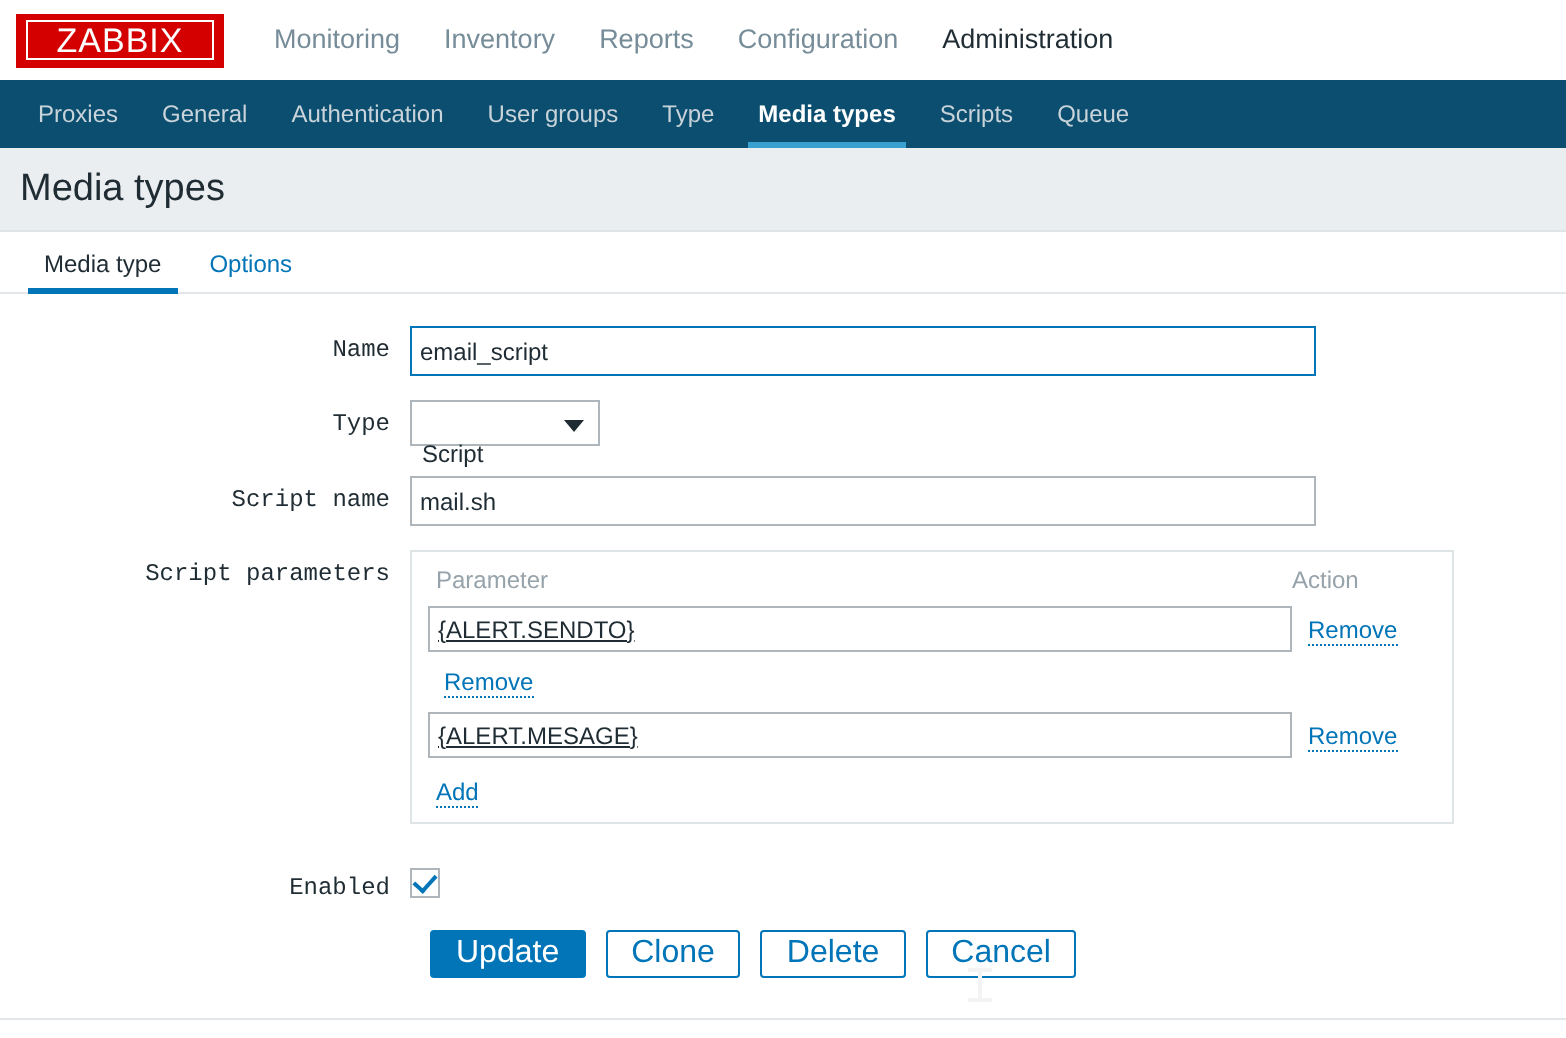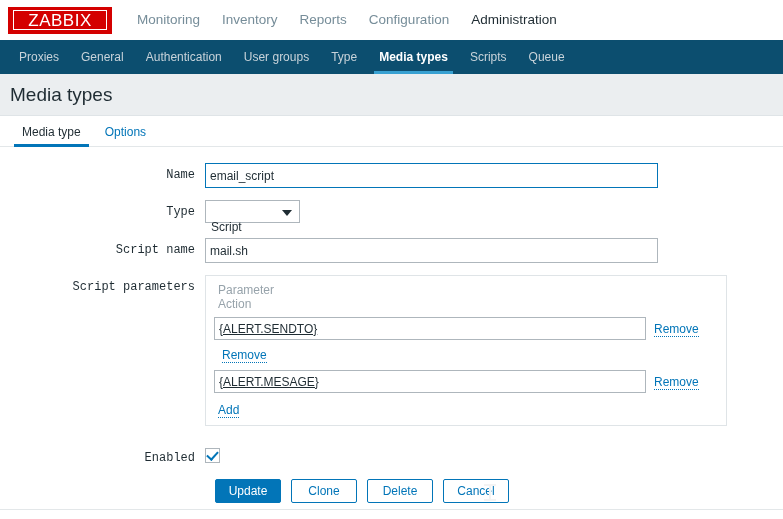--- a/index.html
+++ b/index.html
@@ -241,21 +241,20 @@
     border: 1px solid #dfe4e7;
     box-sizing: border-box;
     padding: 4px 8px 8px 8px;
     background: #ffffff;
   }
   .params-head {
     display: flex;
     font-size: 12px;
     color: #97a3ab;
     padding: 3px 0 6px 0;
-    flex-direction: column;
   }
   .params-head .c-param { flex: 1 1 auto; padding-left: 4px;}
   .params-head .c-action { width: 72px; flex: 0 0 auto; padding-left: 4px;}
   .param-row {
     display: flex;
     align-items: center;
     margin-bottom: 8px;
   }
   .param-row input.param-input {
     flex: 1 1 auto;
@@ -318,21 +317,21 @@
   
   .button-row {
     display: flex;
     align-items: center;
     padding-left: 215px;
     margin-top: 10px;
     margin-bottom: 8px;
   }
   .btn {
     font-family: "Liberation Sans", sans-serif;
-    font-size: 12px;
+    font-size: 16px;
     height: 24px;
     min-width: 66px;
     padding: 0 12px;
     margin-right: 10px;
     border-radius: 2px;
     cursor: pointer;
     box-sizing: border-box;
     line-height: 22px;
     text-align: center;
     background: #ffffff;

